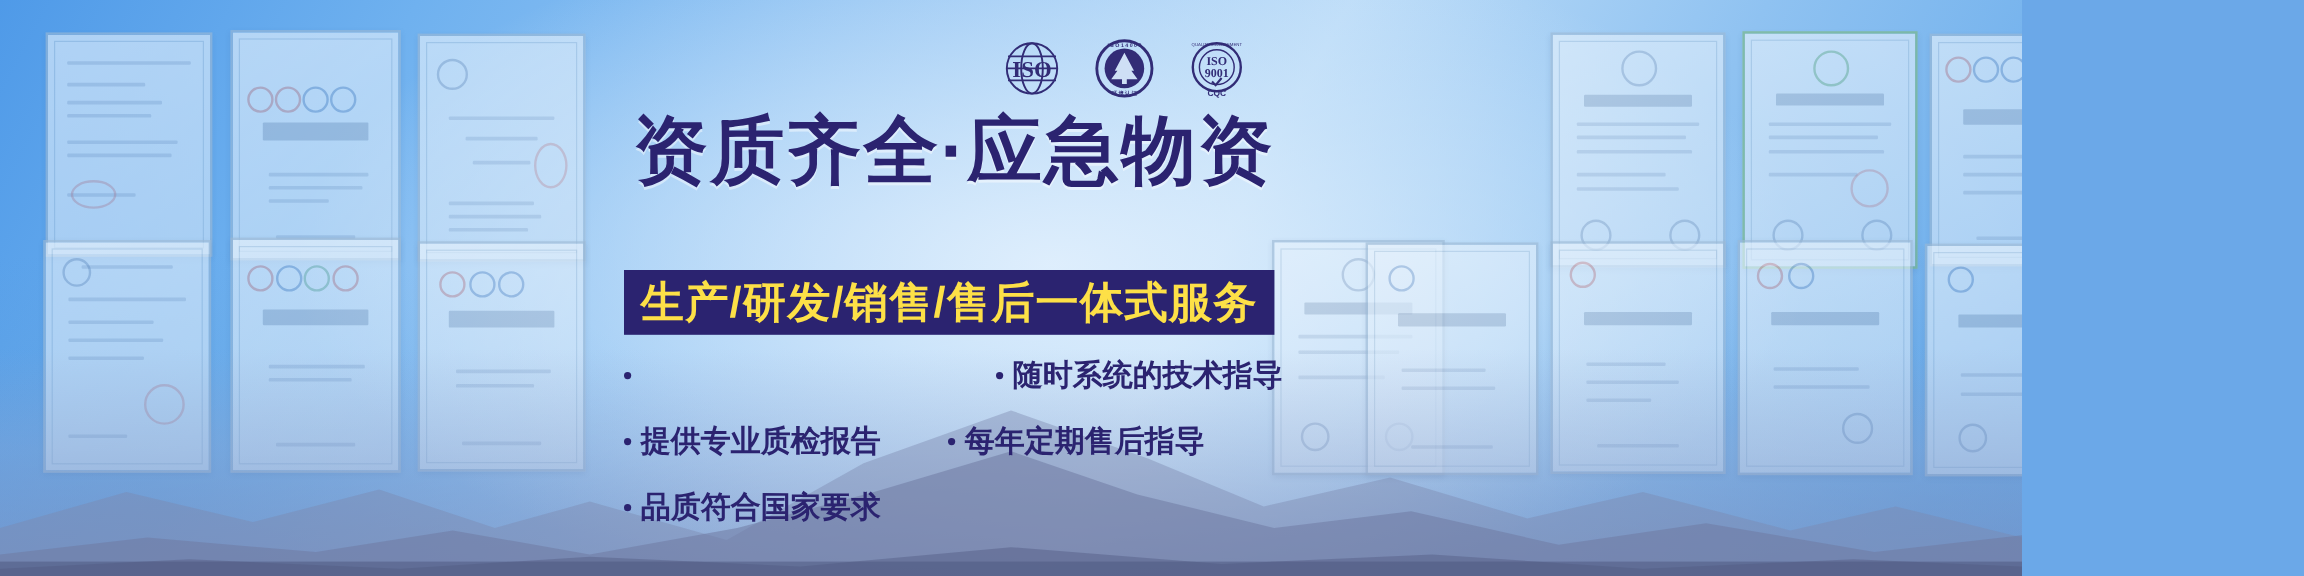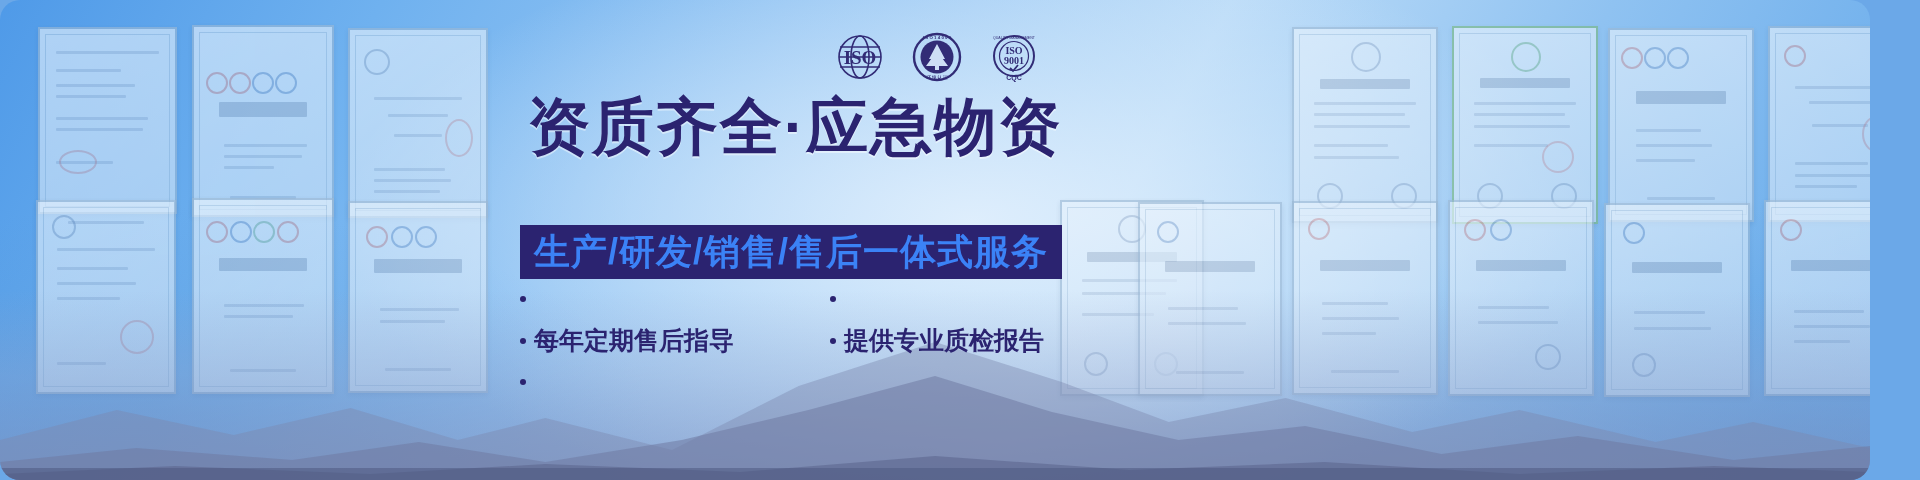--- a/index.html
+++ b/index.html
@@ -2,23 +2,22 @@
 <html><head>
 <meta charset="utf-8">
 <style>
   html,body{margin:0;padding:0;}
   body{
     width:1920px;height:480px;overflow:hidden;
     font-family:"Liberation Sans","DejaVu Sans",sans-serif;
     background:#6ba8e8;
   }
   .banner{
-    position:relative;width:1870px;height:480px;overflow:hidden;
+    position:relative;width:1685px;height:480px;overflow:hidden;
     background:linear-gradient(118deg,#4f9ae8 0%,#6fb1ef 18%,#9cc9f4 42%,#bcdcf8 58%,#8fc2f1 76%,#5fa6ea 100%);
-    border-radius:20px;
   }
   
   .sky-wash{
     position:absolute;inset:0;
     background:
       radial-gradient(ellipse 900px 420px at 52% 46%, rgba(226,240,253,.92) 0%, rgba(210,232,251,.55) 38%, rgba(170,210,245,0) 70%),
       radial-gradient(ellipse 700px 300px at 8% 88%, rgba(86,150,215,.45) 0%, rgba(86,150,215,0) 72%),
       radial-gradient(ellipse 700px 300px at 95% 88%, rgba(86,150,215,.40) 0%, rgba(86,150,215,0) 72%);
     pointer-events:none;
   }
@@ -82,21 +81,21 @@
     font-weight:bold;color:#2b2370;
     text-shadow:0 2px 0 rgba(255,255,255,.45);
     white-space:nowrap;
   }
   .sub-bar{
     position:absolute;left:520px;top:225px;width:542px;height:54px;
     background:#2b2370;
     display:flex;align-items:center;justify-content:center;
   }
   .sub-bar .txt{
-    color:#3b82f6;font-size:36px;font-weight:bold;letter-spacing:1px;white-space:nowrap;
+    color:#fde047;font-size:36px;font-weight:bold;letter-spacing:1px;white-space:nowrap;
   }
   .features{
     position:absolute;left:520px;top:296px;width:560px;
   }
   .frow{
     display:flex;justify-content:space-between;align-items:center;
     margin-bottom:22px;
   }
   .frow:last-child{margin-bottom:0;}
   .fitem{
@@ -358,33 +357,35 @@
       <span class="txt">生产/研发/销售/售后一体式服务</span>
     </div>
 
     <div class="features">
       <div class="frow">
         <span class="fitem left">
           <span class="dot"></span>
         </span>
         <span class="fitem right">
           <span class="dot"></span>
+          <span>随时系统的技术指导</span>
+        </span>
+      </div>
+      <div class="frow">
+        <span class="fitem right">
+          <span class="dot"></span>
+          <span>提供专业质检报告</span>
+        </span>
+        <span class="fitem left">
+          <span class="dot"></span>
+          <span>每年定期售后指导</span>
         </span>
       </div>
       <div class="frow">
         <span class="fitem left">
           <span class="dot"></span>
-          <span>每年定期售后指导</span>
-        </span>
-        <span class="fitem right">
-          <span class="dot"></span>
-          <span>提供专业质检报告</span>
-        </span>
-      </div>
-      <div class="frow">
-        <span class="fitem left">
-          <span class="dot"></span>
+          <span>品质符合国家要求</span>
         </span>
       </div>
     </div>
 
   </div>
 </div>
 
 </body></html>

